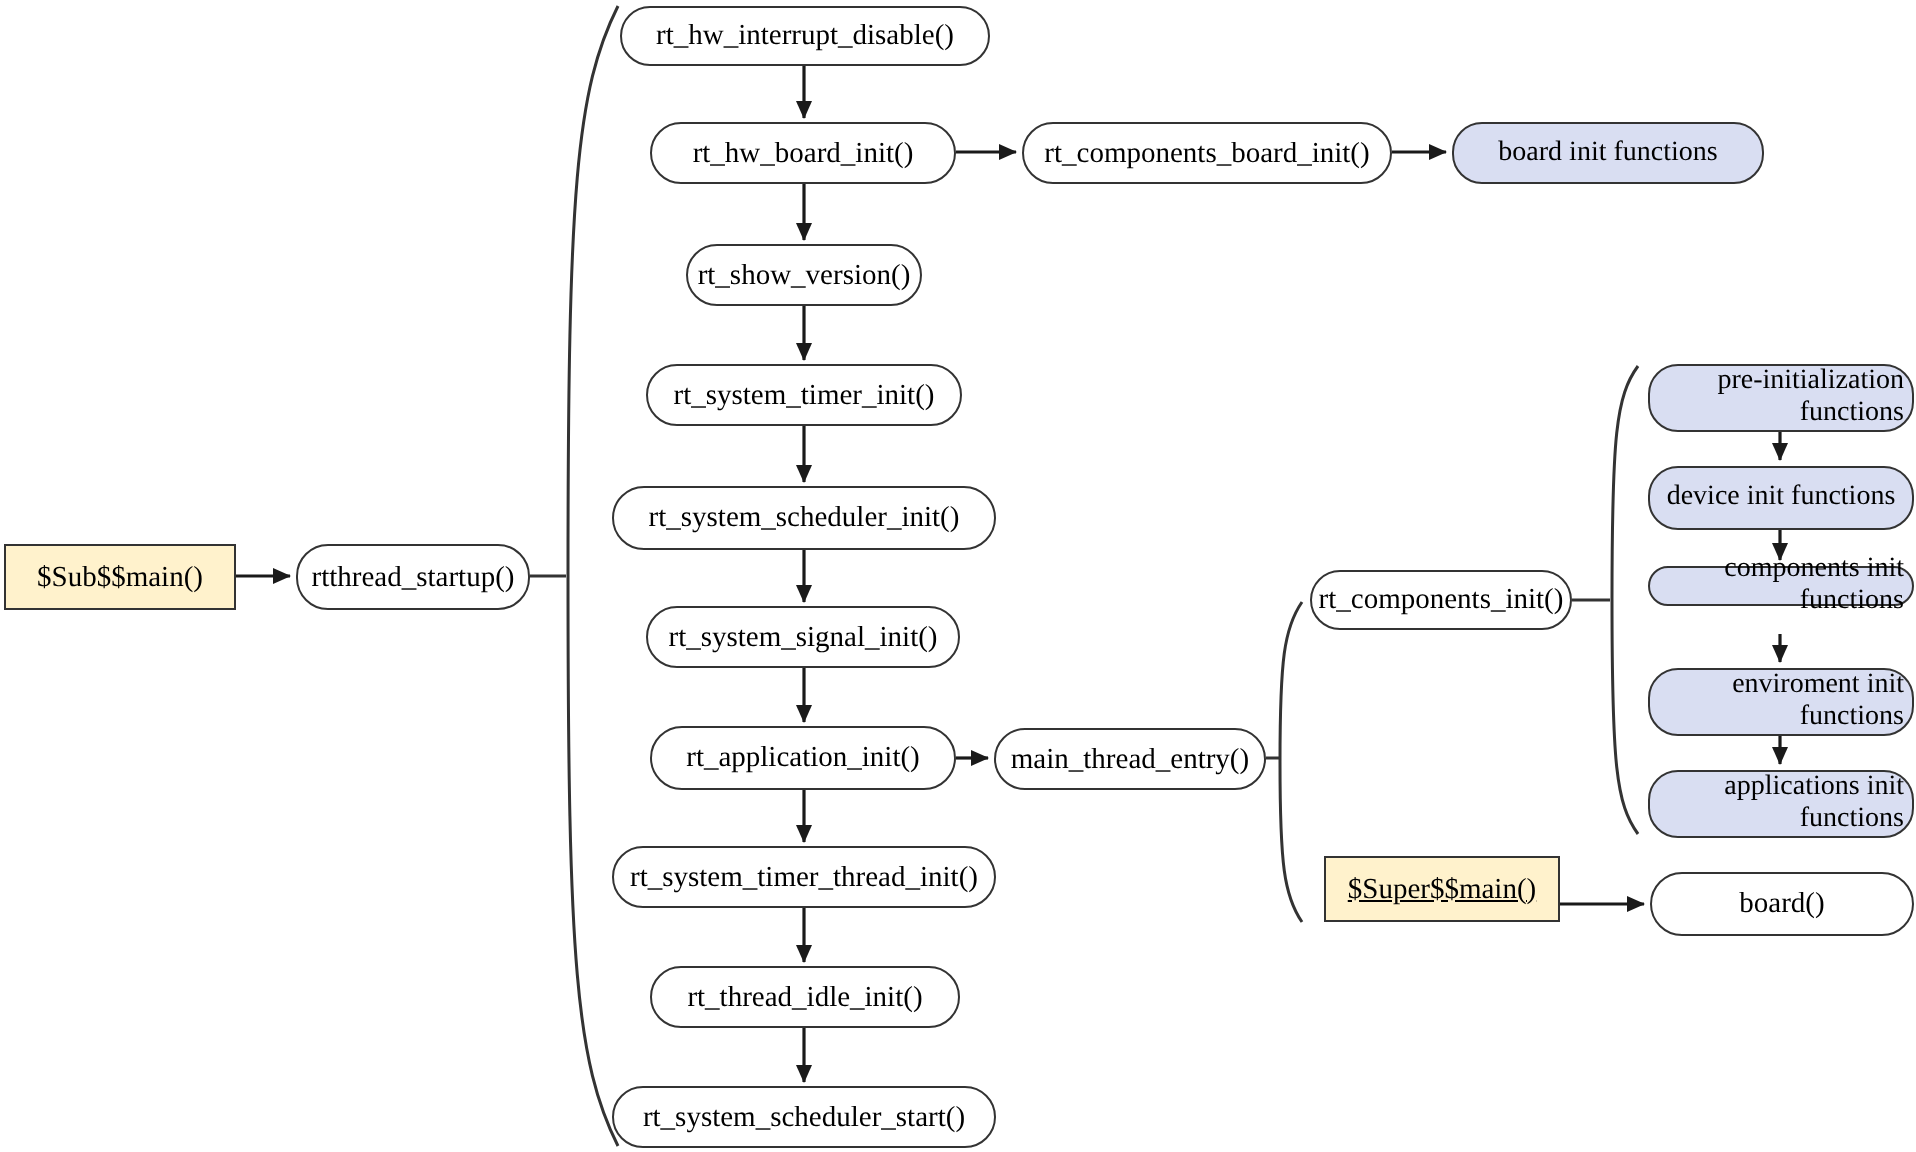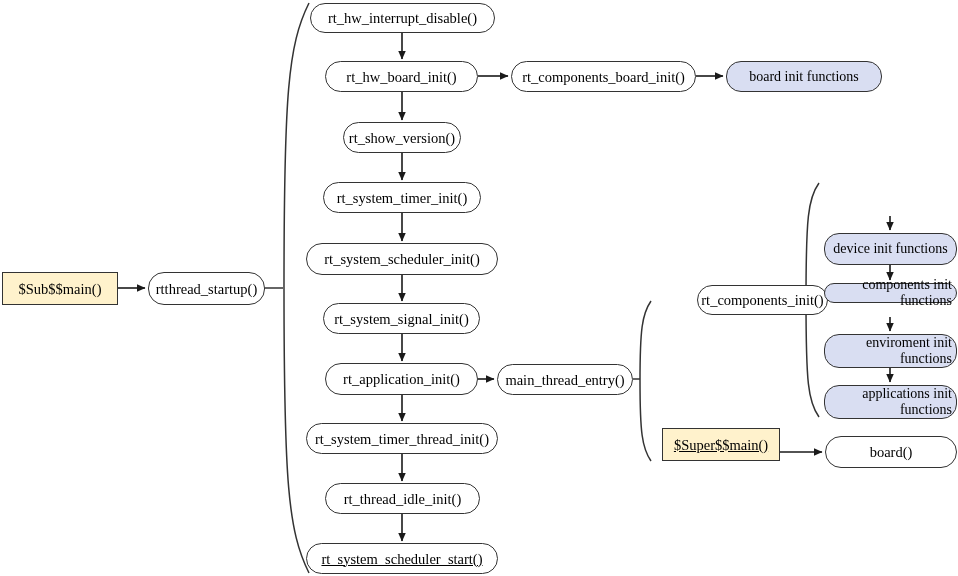--- a/index.html
+++ b/index.html
@@ -99,24 +99,25 @@
   <div class="node pill" style="left:511px; top:61px;  width:185px; height:31px;">rt_components_board_init()</div>
   <div class="node blue" style="left:726px; top:61px;  width:156px; height:31px;">board init functions</div>
   <div class="node pill" style="left:343px; top:122px; width:118px; height:31px;">rt_show_version()</div>
   <div class="node pill" style="left:323px; top:182px; width:158px; height:31px;">rt_system_timer_init()</div>
   <div class="node pill" style="left:306px; top:243px; width:192px; height:32px;">rt_system_scheduler_init()</div>
   <div class="node pill" style="left:323px; top:303px; width:157px; height:31px;">rt_system_signal_init()</div>
   <div class="node pill" style="left:325px; top:363px; width:153px; height:32px;">rt_application_init()</div>
   <div class="node pill" style="left:497px; top:364px; width:136px; height:31px;">main_thread_entry()</div>
   <div class="node pill" style="left:306px; top:423px; width:192px; height:31px;">rt_system_timer_thread_init()</div>
   <div class="node pill" style="left:325px; top:483px; width:155px; height:31px;">rt_thread_idle_init()</div>
-  <div class="node pill" style="left:306px; top:543px; width:192px; height:31px;text-decoration:underline;">rt_system_scheduler_start()</div>
+  <div class="node pill" style="left:306px; top:543px; width:192px; height:31px;">rt_system_scheduler_start()</div>
 
-  <div class="node pill" style="left:655px; top:285px; width:131px; height:30px;margin-left:42px;">rt_components_init()</div>
+  <div class="node pill" style="left:655px; top:285px; width:131px; height:30px;">rt_components_init()</div>
 
+  <div class="node blue" style="left:824px; top:182px; width:133px; height:34px;">pre-initialization functions</div>
   <div class="node blue" style="left:824px; top:233px; width:133px; height:32px;">device init functions</div>
   <div class="node blue" style="left:824px; top:283px; width:133px; height:20px;">components init functions</div>
   <div class="node blue" style="left:824px; top:334px; width:133px; height:34px;">enviroment init functions</div>
   <div class="node blue" style="left:824px; top:385px; width:133px; height:34px;">applications init functions</div>
 
   <div class="node tan" style="left:662px; top:428px; width:118px; height:33px;text-decoration:underline;">$Super$$main()</div>
   <div class="node pill" style="left:825px; top:436px; width:132px; height:32px;">board()</div>
 
 </div>
 

